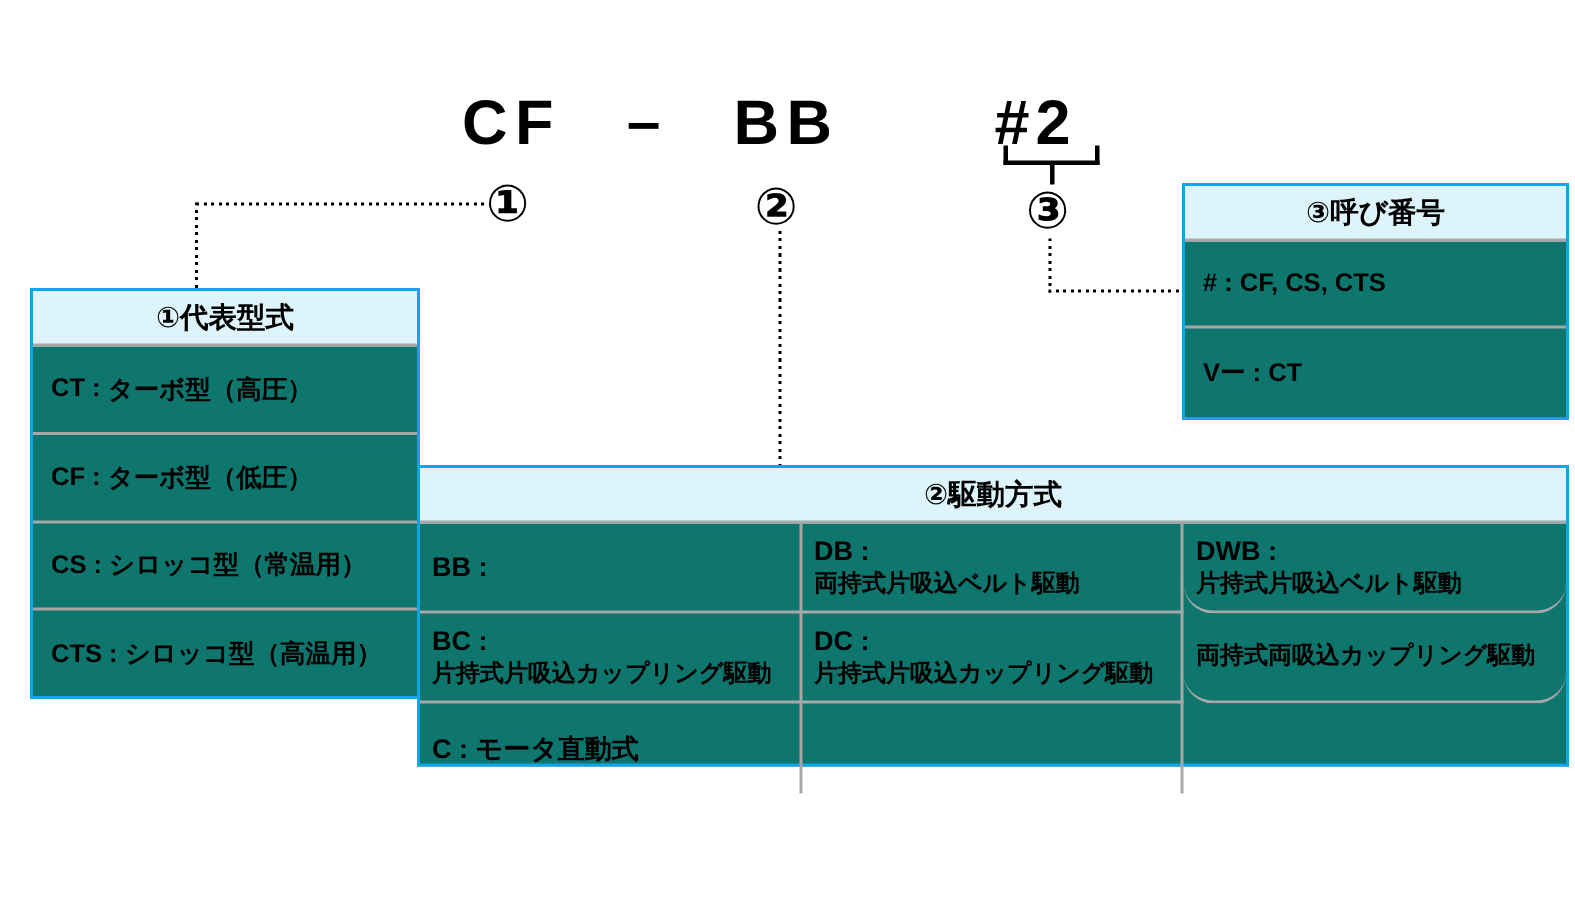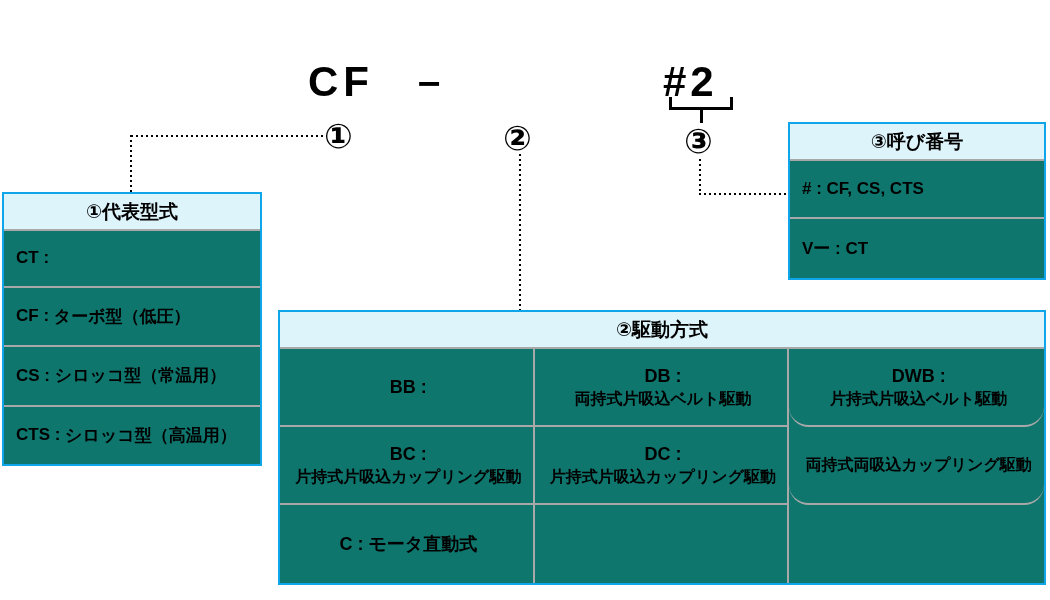--- a/index.html
+++ b/index.html
@@ -36,59 +36,61 @@
   .c3v { left:699px; top:119px; height:36px; }
   .c3h { left:699px; top:153px; width:89px; }
   
   .tbl { position:absolute; border:2px solid #0ea5e9; background:#0f766e; display:flex; flex-direction:column; }
   .thead { background:#ddf4fb; border-bottom:2px solid #a8a8a8;
            display:flex; align-items:center; justify-content:center;
            font-size:19px; flex:0 0 37px; }
   .trow { display:flex; align-items:center; flex:1 1 auto;
           border-bottom:2px solid #a8a8a8; font-size:17px; padding-left:12px; white-space:nowrap; }
   .trow:last-child { border-bottom:none;align-items:center; }
-  .tbl-model  { left:2px;   top:152px; width:260px; height:274px; }
+  .tbl-model  { left:20px;   top:152px; width:260px; height:274px; }
   .tbl-call   { left:788px; top:82px;  width:258px; height:158px; }
-  .tbl-drive  { left:278px; top:270px; width:768px; height:275px; }
-  .drive-grid { flex:1 1 auto; display:grid; grid-template-columns:1fr 1fr 1fr; grid-auto-rows:1fr;text-align:center; }
+  .tbl-drive  { left:278px; top:270px; width:768px; height:201px; }
+  .drive-grid { flex:1 1 auto; display:grid; grid-template-columns:1fr 1fr 1fr; grid-auto-rows:1fr; }
   .dcell { border-right:2px solid #a8a8a8; border-bottom:2px solid #a8a8a8;
            padding:6px 4px 6px 8px; display:flex; flex-direction:column; justify-content:center; white-space:nowrap; }
   .dcell:nth-child(3n) { border-right:none;border-radius:20px; }
   .dcell:nth-child(n+7) { border-bottom:none; }
   .dcell .cell-code { font-size:18px; line-height:1.35; }
   .dcell .cell-desc { font-size:16px; line-height:1.35; }
   .row-sep { white-space:pre; }
 </style>
 </head>
 <body>
 
 <div class="stage">
 
   <div class="code-seg seg-cf">CF</div>
   <div class="code-seg seg-dash">－</div>
+  <div class="code-seg seg-bb">BB</div>
   <div class="code-seg seg-num">#2</div>
 
   <div class="bracket"></div>
   <div class="bracket-tick"></div>
 
   <div class="marker marker-1">①</div>
   <div class="marker marker-2">②</div>
   <div class="marker marker-3">③</div>
 
   <div class="dline-h c1h"></div>
   <div class="dline-v c1v"></div>
   <div class="dline-v c2v"></div>
   <div class="dline-v c3v"></div>
   <div class="dline-h c3h"></div>
 
   <div class="tbl tbl-model">
     <div class="thead">①代表型式</div>
     <div class="trow">
       <span>CT</span>
         <span class="row-sep"> : </span>
+        <span>ターボ型（高圧）</span>
     </div>
     <div class="trow">
       <span>CF</span>
         <span class="row-sep"> : </span>
         <span>ターボ型（低圧）</span>
     </div>
     <div class="trow">
       <span>CS</span>
         <span class="row-sep"> : </span>
         <span>シロッコ型（常温用）</span>

